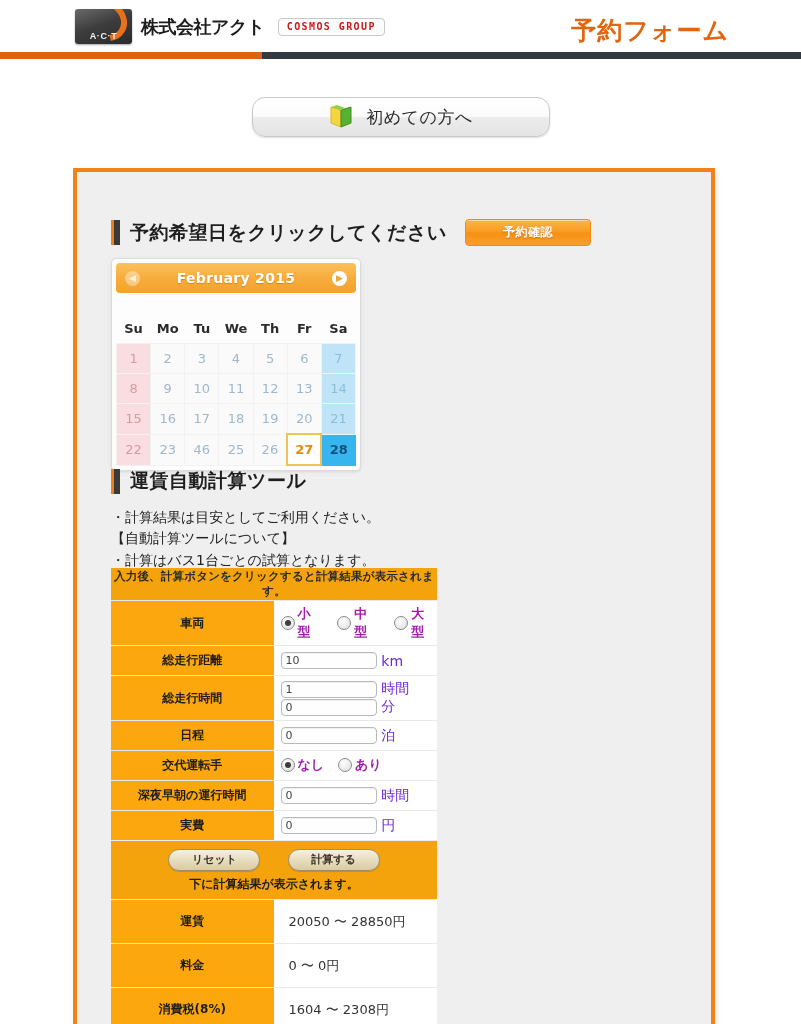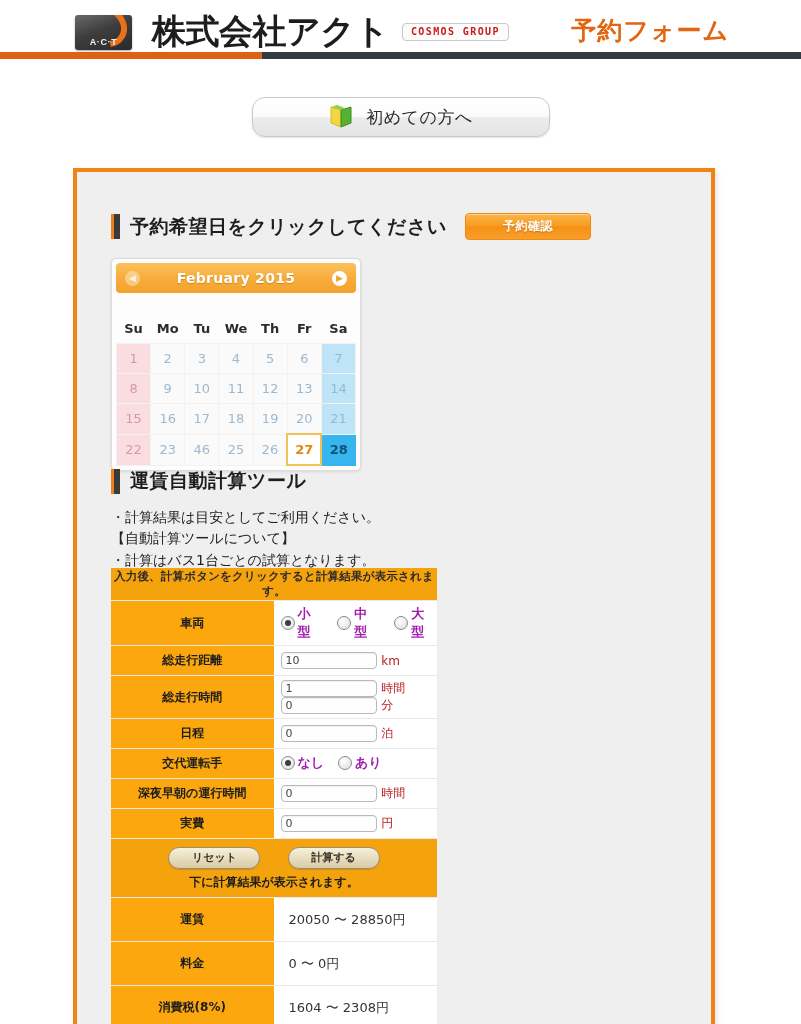--- a/index.html
+++ b/index.html
@@ -25,24 +25,23 @@
     border:6px solid #e8711a;
     border-bottom-color:transparent;border-left-color:transparent;
     transform:rotate(35deg);
   }
   #logo-mark .act-text{
     position:absolute;bottom:3px;left:0;right:0;text-align:center;
     color:#f2f2f2;font-size:9px;font-weight:bold;letter-spacing:.6px;
     font-family:"Liberation Sans",sans-serif;
   }
   #logo-company{
-    font-size:34px;font-weight:bold;color:#1d1d1d;letter-spacing:-.5px;
+    font-size:18px;font-weight:bold;color:#1d1d1d;letter-spacing:-.5px;
     font-family:"DejaVu Sans","Liberation Sans",sans-serif;
     white-space:nowrap;
-    margin-left:11px;
   }
   #cosmos-badge{
     margin-left:13px;border:1px solid #c8c8c8;border-radius:4px;
     background:#fcfcfc;padding:2px 8px 3px;
     color:#cc1a1a;font-size:10px;font-weight:bold;letter-spacing:1.4px;
     font-family:"DejaVu Sans Mono","Liberation Mono",monospace;
     white-space:nowrap;
   }
   #header-title{
     position:absolute;right:72px;top:14px;
@@ -83,21 +82,21 @@
   .section-heading{display:flex;align-items:center;}
   .section-heading .bar{
     width:6px;height:25px;background:#3a3a3a;
     border-left:3px solid #ef7d18;margin-right:10px;flex:0 0 auto;
   }
   .section-heading .txt{
     font-size:19px;font-weight:bold;color:#1e1e1e;letter-spacing:.5px;
     font-family:"DejaVu Sans","Liberation Sans",sans-serif;
   }
 
-  #heading-row{position:absolute;left:34px;top:41px;display:flex;align-items:center;}
+  #heading-row{position:absolute;left:34px;top:47px;display:flex;align-items:center;}
   #confirm-button{
     margin-left:18px;width:124px;height:25px;border-radius:4px;
     background:linear-gradient(to bottom,#fbb54a 0%,#f99c22 46%,#f79012 52%,#f7a02c 100%);
     border:1px solid #ef8a13;
     box-shadow:inset 0 1px 0 rgba(255,255,255,.45);
     display:flex;align-items:center;justify-content:center;cursor:pointer;
   }
   #confirm-button span{
     color:#ffffff;font-size:12px;font-weight:bold;letter-spacing:.5px;
     text-shadow:0 1px 1px rgba(160,80,0,.5);
@@ -181,21 +180,21 @@
   .row-h{height:30px;}
 
   .txtin{
     height:17px;border:1px solid #b9b9b9;border-radius:4px;
     background:#fefefe;box-shadow:inset 0 1px 1px rgba(0,0,0,.06);
     font-size:11px;color:#444;padding:0 4px;
     font-family:"DejaVu Sans","Liberation Sans",sans-serif;
     vertical-align:middle;box-sizing:border-box;
   }
   .w-long{width:96px;}
-  .unit{font-size:12px;color:#b91c1c;vertical-align:middle;margin-left:1px;}
+  .unit{font-size:14px;color:#6d28d9;vertical-align:middle;margin-left:1px;}
   .radio-grp{display:inline-flex;align-items:center;gap:14px;}
   .radio{display:inline-flex;align-items:center;cursor:pointer;}
   .rdot{
     width:12px;height:12px;border-radius:50%;
     border:1px solid #8b8b8b;
     background:radial-gradient(circle at 36% 32%,#ffffff 0%,#e6e6e6 70%,#d0d0d0 100%);
     margin-right:3px;position:relative;flex:0 0 auto;
   }
   .rdot.on::after{
     content:"";position:absolute;left:3px;top:3px;width:6px;height:6px;

